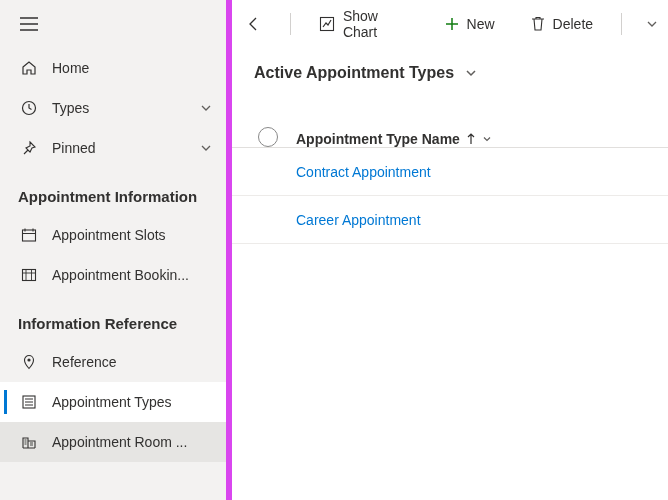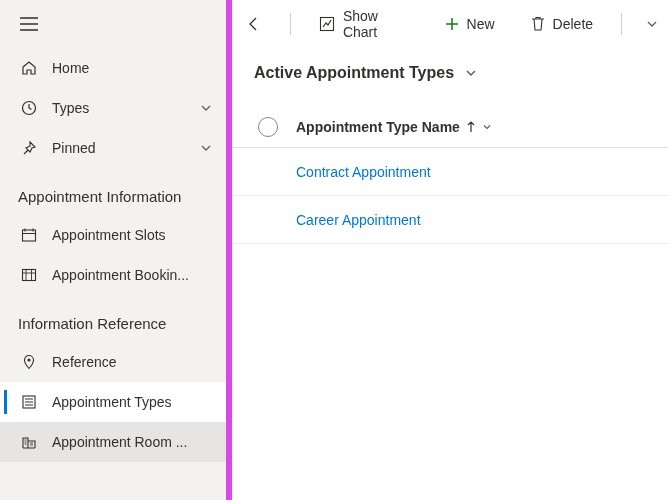--- a/index.html
+++ b/index.html
@@ -55,21 +55,21 @@
     flex-shrink: 0;
   }
   .nav-label {
     flex: 1;
     white-space: nowrap;
     overflow: hidden;
     text-overflow: ellipsis;
     font-size: 14px;
   }
   .section-header {
-    font-weight: 400;
+    font-weight: 700;
     font-size: 15px;
     padding: 20px 18px 10px;
     color: #323130;
   }
   .main {
     flex: 1;
     background: #fff;
     display: flex;
     flex-direction: column;
   }
@@ -102,21 +102,21 @@
     padding: 16px 22px 24px;
     gap: 10px;
   }
   .view-title {
     font-size: 16px;
     font-weight: 600;
     color: #323130;
   }
   .table-header {
     display: flex;
-    align-items: center;
+    align-items: flex-end;
     height: 42px;
     border-bottom: 1px solid #e1dfdd;
     padding: 0 16px;
   }
   .sel-col {
     width: 40px;
     display: flex;
     align-items: center;
     justify-content: center;
   }

